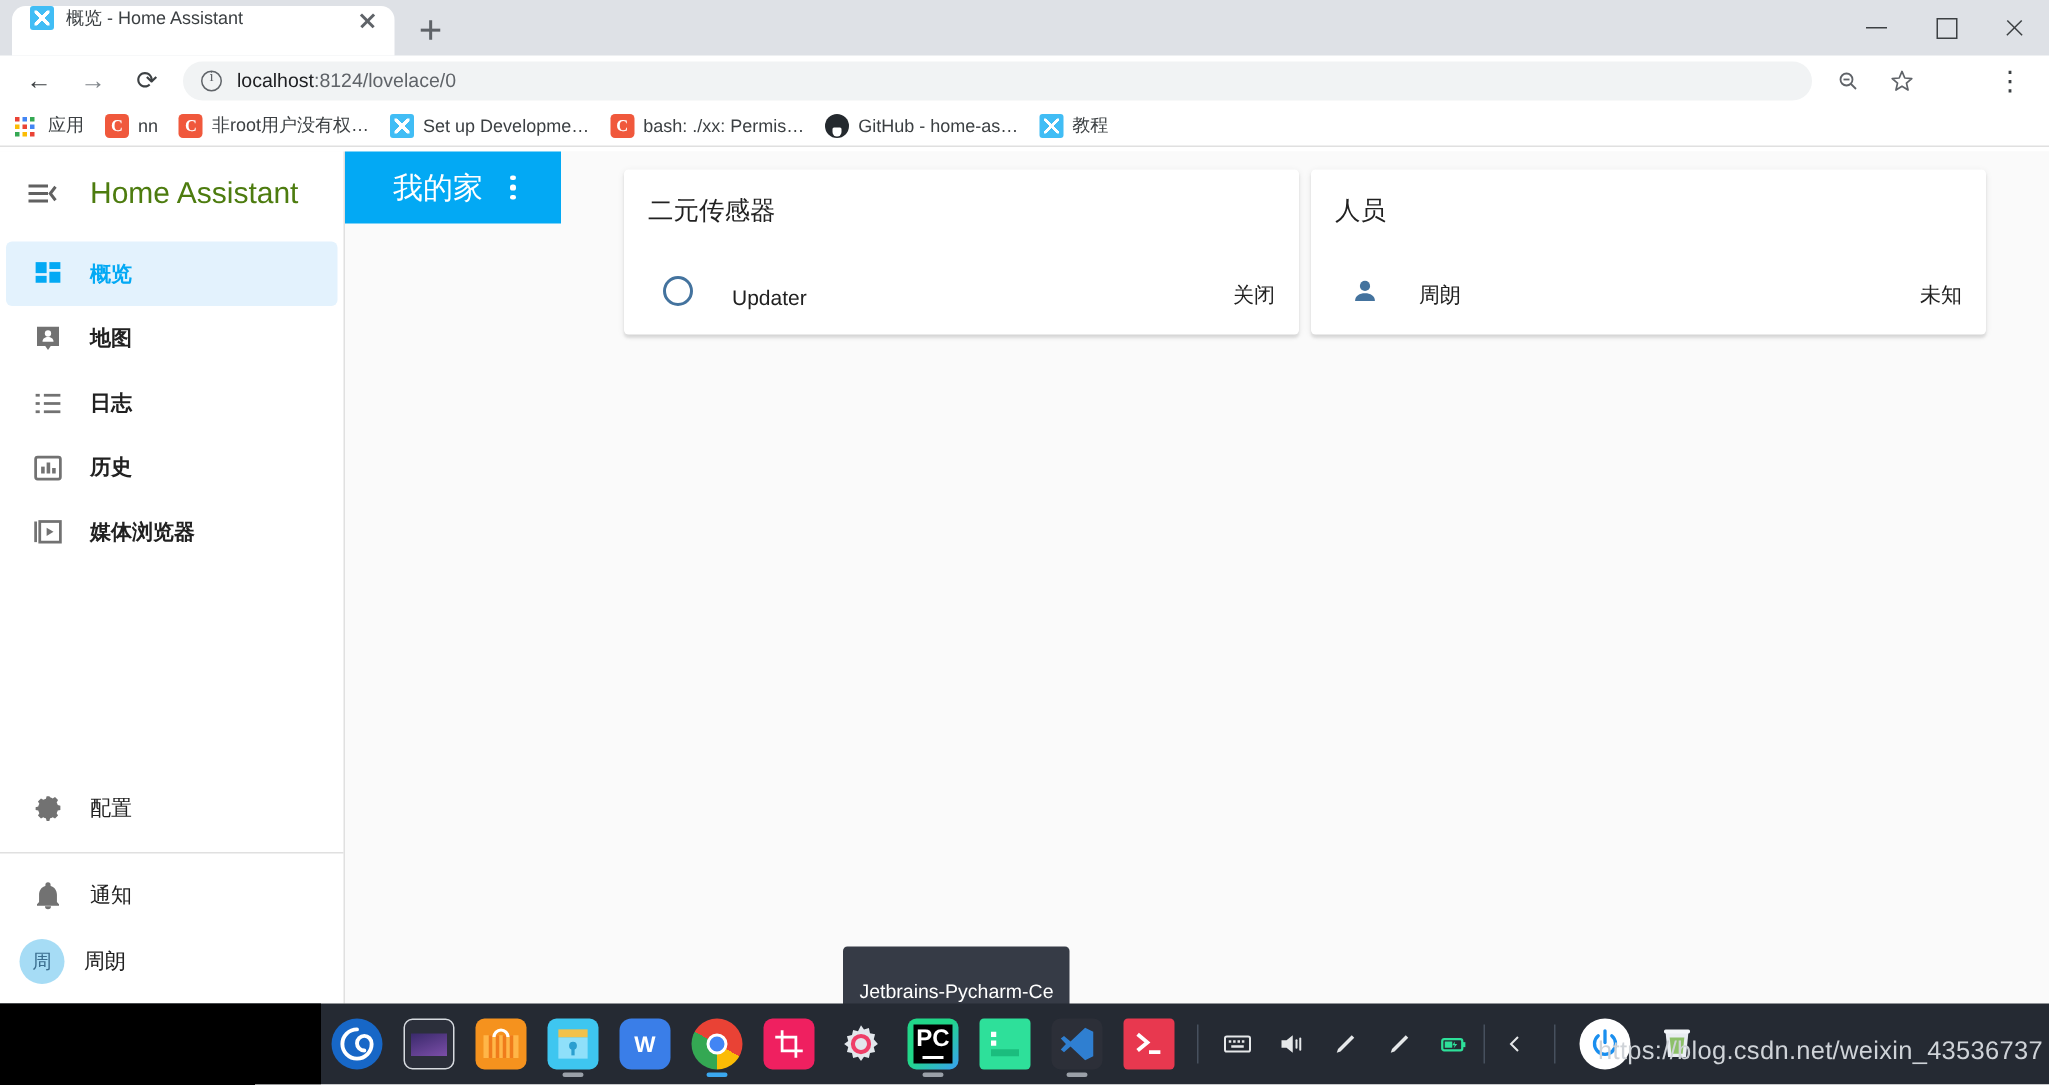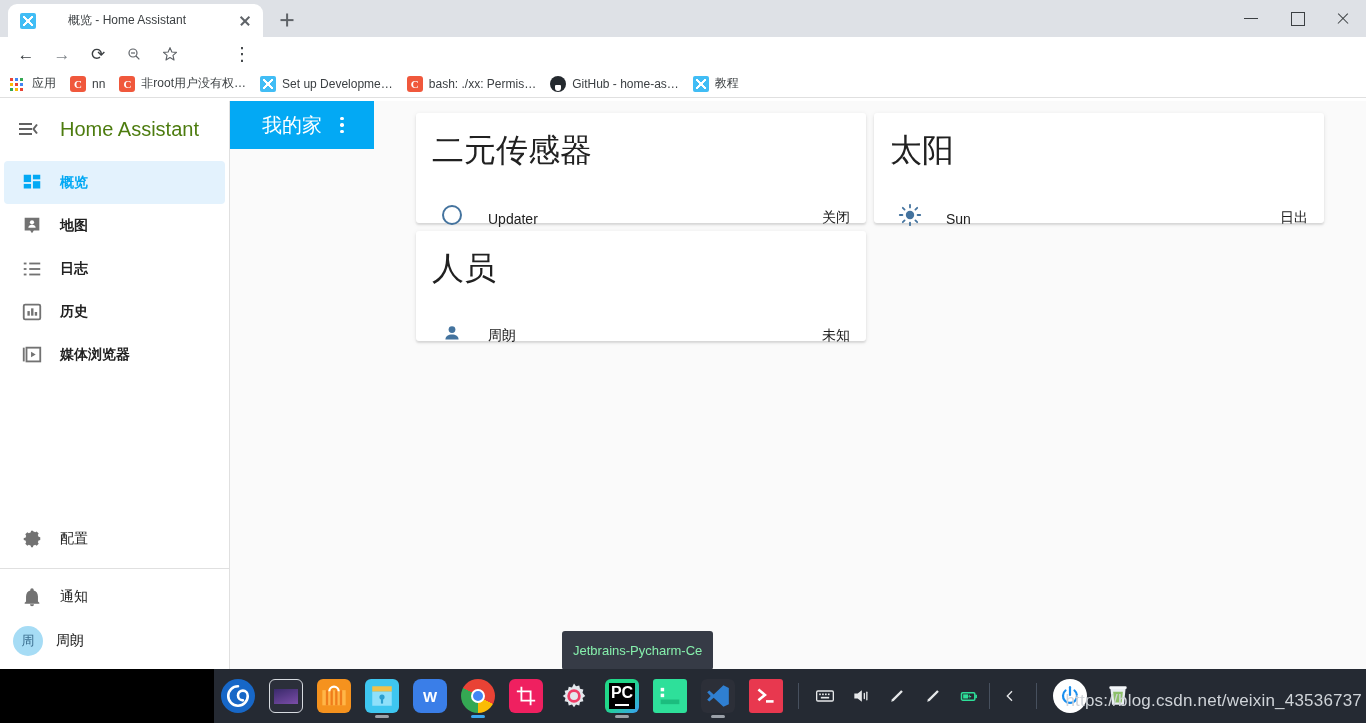--- a/index.html
+++ b/index.html
@@ -12,22 +12,22 @@
 
   
   .browser { width: 1366px; height: 723px; position: relative; background:#fff; }
 
   .tabstrip {
     height: 37px; background: #dee1e6; display: flex; align-items: flex-end;
     position: relative;
   }
   .tab {
     height: 33px; width: 255px; background: #fff;
-    border-radius: 9px 9px 0 0; display: flex; align-items: center;
-    padding: 0 8px 0 12px; margin-left: 8px; position: relative; gap: 24px;
+    border-radius: 9px 9px 0 0; display: flex; align-items: flex-start;
+    padding: 0 8px 0 12px; margin-left: 8px; position: relative;
   }
   .tab-favicon {
     width: 16px; height: 16px; flex: 0 0 16px; margin-right: 8px;
     background: #41bdf5; border-radius: 2px; position: relative;
   }
   .tab-favicon::after {
     content: ""; position: absolute; left: 3px; top: 3px;
     width: 10px; height: 10px;
     background:
       linear-gradient(135deg, transparent 0 42%, #fff 42% 58%, transparent 58%),
@@ -145,21 +145,21 @@
   .appbar { height:48px; background:#03a9f4; display:flex; align-items:center; padding: 0 12px 0 32px; }
   .appbar-title { color:#fff; font-size:20px; font-weight:400; flex:1; }
   .appbar-menu { width:40px; height:40px; display:flex; align-items:center; justify-content:center; }
   .dots { display:flex; flex-direction:column; gap:3px; }
   .dots i { display:block; width:3.5px; height:3.5px; border-radius:50%; background:#fff; }
 
   .cards { flex:1; background:#fafafa; padding:12px; display:grid;
            grid-template-columns: 450px 450px; gap: 8px 8px;
            justify-content:center; align-content:start; }
   .card { background:#fff; border-radius:3px; box-shadow: 0 2px 2px 0 rgba(0,0,0,.10), 0 1px 5px 0 rgba(0,0,0,.08); padding: 16px 16px 12px; height:110px; }
-  .card-title { font-size:32px; color:#212121; font-weight:400; margin-bottom: 14px; }
+  .card-title { font-size:17px; color:#212121; font-weight:400; margin-bottom: 14px; }
   .row { display:flex; align-items:flex-end; height:40px; }
   .row-ico { width:40px; flex:0 0 40px; display:flex; align-items:center; justify-content:center; }
   .row-name { font-size:14px; color:#212121; margin-left:16px; flex:1; }
   .row-state { font-size:14px; color:#212121; text-align:right; }
 
   
   .taskbar { position:absolute; left:0; bottom:0; width:1366px; height:54px; background:#252a33; display:flex; align-items:center; }
   .tb-left-pad { width:214px; height:54px; background:#000; }
   .tasks { display:flex; align-items:center; gap: 0; }
   .task { width:48px; height:54px; display:flex; align-items:center; justify-content:center; position:relative; }
@@ -167,22 +167,22 @@
   .running::after { content:""; position:absolute; bottom:5px; left:50%; transform:translateX(-50%);
                     width:14px; height:3px; border-radius:2px; background:#9aa0a8; }
   .running-blue::after { background:#3ba7ef; }
   .tb-sep { width:1px; height:26px; background:#47505e; margin: 0 8px; }
   .tray { display:flex; align-items:center; }
   .tray-item { width:36px; height:54px; display:flex; align-items:center; justify-content:center; color:#e6e8ea; }
   .power-btn { width:34px; height:34px; border-radius:50%; background:#fff; display:flex; align-items:center; justify-content:center; margin-left:8px; }
   .trash { width:34px; height:30px; display:flex; align-items:center; justify-content:center; }
 
   .tooltip {
-    position:absolute; left:562px; top:631px; background:#363b46; color:#86efac;
-    font-size:13px; padding:12px 11px; border-radius:3px; white-space:nowrap;
+    position:absolute; left:562px; top:631px; background:#363b46; color:#ffffff;
+    font-size:13px; padding:22px 11px; border-radius:3px; white-space:nowrap;
   }
   .tooltip::after {
     content:""; position:absolute; left:50%; bottom:-7px; transform:translateX(-50%);
     border-left:8px solid transparent; border-right:8px solid transparent; border-top:8px solid #363b46;
   }
   .watermark {
     position:absolute; right:4px; bottom:12px; color:#cfd3d8; font-size:17px;
     white-space:nowrap; letter-spacing:.2px;
   }
 </style>
@@ -207,20 +207,24 @@
 
   <div class="toolbar">
     <div class="tb-btn">
       <span class="tb-ico">←</span>
     </div>
     <div class="tb-btn">
       <span class="tb-ico" style="color:#80868b">→</span>
     </div>
     <div class="tb-btn">
       <span class="tb-ico">⟳</span>
+    </div>
+    <div class="omnibox">
+      <span class="info-ico"></span>
+      <span class="url"><b>localhost</b><span>:8124/lovelace/0</span></span>
     </div>
     <div class="tb-right">
       <div class="tb-btn">
         <svg class="tb-ico" width="16" height="16" viewBox="0 0 24 24">
           <circle cx="10.5" cy="10.5" r="6" fill="none" stroke="#5f6368" stroke-width="1.8"></circle>
           <line x1="7.5" y1="10.5" x2="13.5" y2="10.5" stroke="#5f6368" stroke-width="1.8"></line>
           <line x1="15" y1="15" x2="20" y2="20" stroke="#5f6368" stroke-width="1.8"></line>
         </svg>
       </div>
       <div class="tb-btn">
@@ -400,42 +404,20 @@
             <span class="row-ico">
               <svg width="24" height="24" viewBox="0 0 24 24">
                 <circle cx="12" cy="12" r="9" fill="none" stroke="#44739e" stroke-width="2"></circle>
               </svg>
             </span>
             <span class="row-name">Updater</span>
             <span class="row-state">关闭</span>
           </div>
         </div>
 
-        <div class="card">
-          <div class="card-title">太阳</div>
-          <div class="row">
-            <span class="row-ico">
-              <svg width="24" height="24" viewBox="0 0 24 24">
-                <circle cx="12" cy="12" r="4.2" fill="#44739e"></circle>
-                <g stroke="#44739e" stroke-width="1.8" stroke-linecap="round">
-                  <line x1="12" y1="1.8" x2="12" y2="4.4"></line>
-                  <line x1="12" y1="19.6" x2="12" y2="22.2"></line>
-                  <line x1="1.8" y1="12" x2="4.4" y2="12"></line>
-                  <line x1="19.6" y1="12" x2="22.2" y2="12"></line>
-                  <line x1="4.8" y1="4.8" x2="6.6" y2="6.6"></line>
-                  <line x1="17.4" y1="17.4" x2="19.2" y2="19.2"></line>
-                  <line x1="4.8" y1="19.2" x2="6.6" y2="17.4"></line>
-                  <line x1="17.4" y1="6.6" x2="19.2" y2="4.8"></line>
-                </g>
-              </svg>
-            </span>
-            <span class="row-name">Sun</span>
-            <span class="row-state">日出</span>
-          </div>
-        </div>
 
         <div class="card">
           <div class="card-title">人员</div>
           <div class="row">
             <span class="row-ico">
               <svg width="24" height="24" viewBox="0 0 24 24">
                 <circle cx="12" cy="8.6" r="3.4" fill="#44739e"></circle>
                 <path d="M5.4 18.6c0-3.4 3-5.1 6.6-5.1s6.6 1.7 6.6 5.1z" fill="#44739e"></path>
               </svg>
             </span>

